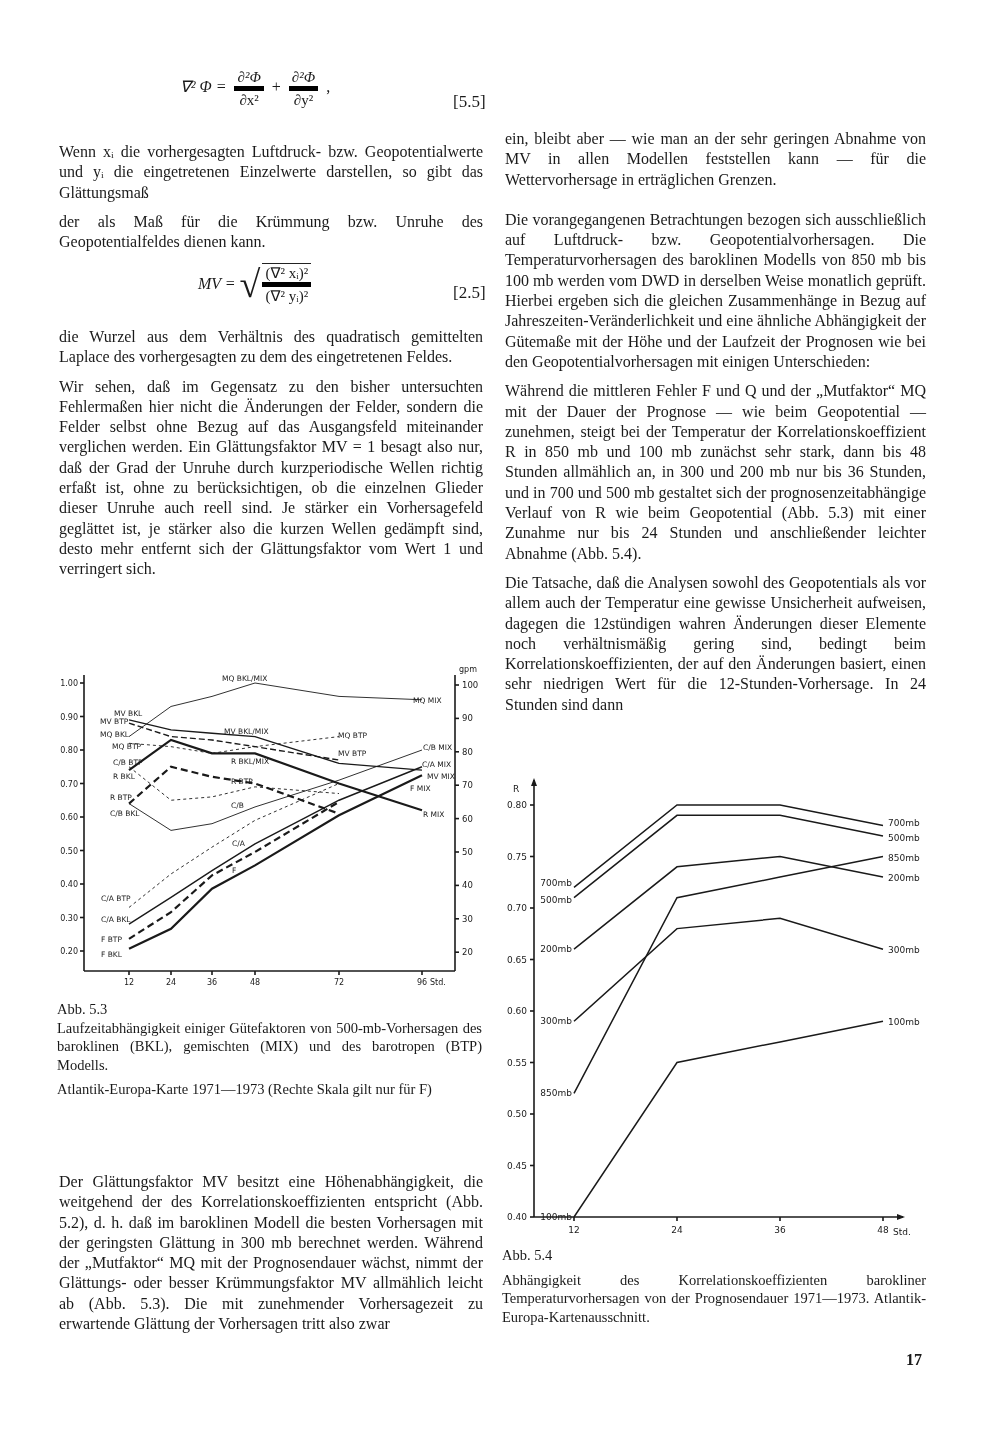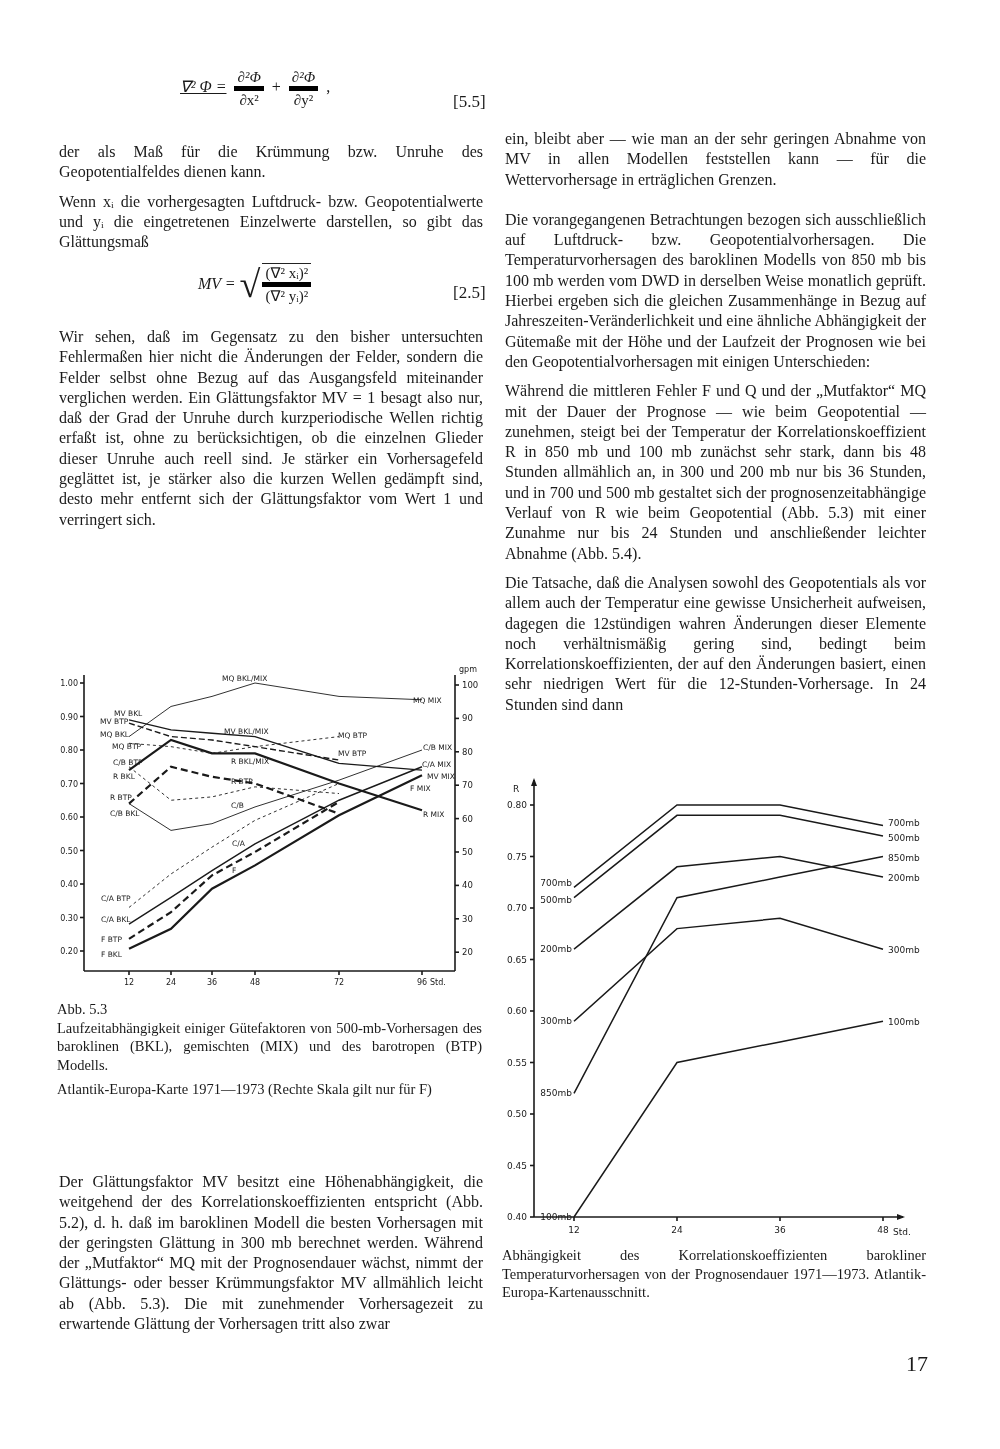--- a/index.html
+++ b/index.html
@@ -9,59 +9,60 @@
   .col p { margin: 0 0 9px 0; hyphens: manual; }
   .left { left: 59px; width: 424px; }
   .right { left: 505px; width: 421px; }
   .eq { position: absolute; font-family: "Liberation Serif", serif; font-size: 16px; }
   .eqnum { position: absolute; font-size: 17px; }
   .frac { display: inline-flex; flex-direction: column; align-items: center; vertical-align: middle; margin: 0 4px; }
   .frac .num { border-bottom: 5px solid #000000; padding: 0 3px; font-style: italic; font-size: 15px; line-height: 18px; }
   .frac .den { padding: 0 3px; font-size: 15px; line-height: 18px; }
   .heading { font-weight: bold; font-size: 15.5px; margin: 0 0 8px 0 !important; }
   .caption { position: absolute; font-size: 14.5px; line-height: 18.5px; text-align: justify; }
-  .pagenum { position: absolute; left: 906px; top: 1351px; font-weight: normal; font-size: 22px; }
+  .pagenum { position: absolute; left: 906px; top: 1351px; font-weight: bold; font-size: 16px; }
   svg text { font-family: "DejaVu Sans", "Liberation Sans", sans-serif; fill: #1a1a1a; }
   .ax { stroke: #1a1a1a; stroke-width: 1.6; fill: none; }
   .ln { fill: none; stroke: #1a1a1a; }
 </style>
 </head>
 <body>
 
 <div class="eq" style="left:180px; top:68px;">
-  <span style="font-style:italic;text-decoration:underline;">∇² Φ =</span>
+  <span style="font-style:italic;">∇² Φ =</span>
   <span class="frac">
     <span class="num">∂²Φ</span>
     <span class="den">∂x²</span>
   </span>
   <span>+</span>
   <span class="frac">
     <span class="num">∂²Φ</span>
     <span class="den">∂y²</span>
   </span>
   <span>,</span>
 </div>
 <div class="eqnum" style="left:453px; top:92px;">[5.5]</div>
 
 <div class="col left" style="top:142px;">
+  <p>Wenn xᵢ die vorhergesagten Luftdruck- bzw. Geopotentialwerte und yᵢ die eingetretenen Einzelwerte darstellen, so gibt das Glättungsmaß</p>
   <p>der als Maß für die Krümmung bzw. Unruhe des Geopotentialfeldes dienen kann.</p>
-  <p>Wenn xᵢ die vorhergesagten Luftdruck- bzw. Geopotentialwerte und yᵢ die eingetretenen Einzelwerte darstellen, so gibt das Glättungsmaß</p>
 </div>
 
 <div class="eq" style="left:198px; top:262px;">
   <span style="font-style:italic; vertical-align:middle;">MV =</span>
   <span style="font-size:38px; vertical-align:middle; font-weight:100;">√</span>
   <span class="frac" style="border-top:1px solid #222; margin-left:-2px;">
     <span class="num" style="font-style:normal;">(∇² xᵢ)²</span>
     <span class="den">(∇² yᵢ)²</span>
   </span>
 </div>
 <div class="eqnum" style="left:453px; top:283px;">[2.5]</div>
 
 <div class="col left" style="top:327px;">
+  <p>die Wurzel aus dem Verhältnis des quadratisch gemittelten Laplace des vorhergesagten zu dem des eingetretenen Feldes.</p>
   <p>Wir sehen, daß im Gegensatz zu den bisher untersuchten Fehlermaßen hier nicht die Änderungen der Felder, sondern die Felder selbst ohne Bezug auf das Ausgangsfeld miteinander verglichen werden. Ein Glättungsfaktor MV = 1 besagt also nur, daß der Grad der Unruhe durch kurzperiodische Wellen richtig erfaßt ist, ohne zu berücksichtigen, ob die einzelnen Glieder dieser Unruhe auch reell sind. Je stärker ein Vorhersagefeld geglättet ist, je stärker also die kurzen Wellen gedämpft sind, desto mehr entfernt sich der Glättungsfaktor vom Wert 1 und verringert sich.</p>
 </div>
 
 <svg id="chart53" width="500" height="330" viewBox="0 0 500 330" style="position:absolute; left:0; top:660px;">
     <line x1="84" y1="15" x2="84" y2="311" class="ax"></line>
     <line x1="455" y1="15" x2="455" y2="311" class="ax"></line>
     <line x1="84" y1="311" x2="455" y2="311" class="ax"></line>
     <text x="459" y="12" font-size="8">gpm</text>
     <line x1="80" y1="23" x2="84" y2="23" class="ax"></line>
     <text x="78" y="26" font-size="8" text-anchor="end">1.00</text>
@@ -217,16 +218,17 @@
     <text x="393" y="121.10000000000007" font-size="9">200mb</text>
     <polyline points="79,261.30000000000007 182,168.6 285,158.3000000000001 388,189.20000000000002" class="ln" stroke-width="1.5"></polyline>
     <text x="77" y="264.30000000000007" font-size="9" text-anchor="end">300mb</text>
     <text x="393" y="193.20000000000002" font-size="9">300mb</text>
     <polyline points="79,457 182,302.5 285,281.9000000000001 388,261.30000000000007" class="ln" stroke-width="1.5"></polyline>
     <text x="77" y="460" font-size="9" text-anchor="end">100mb</text>
     <text x="393" y="265.30000000000007" font-size="9">100mb</text>
   </svg>
 
 <div class="caption" style="left:502px; top:1246px; width:424px;">
+  <div style="margin-bottom:6px;">Abb. 5.4</div>
   <div>Abhängigkeit des Korrelationskoeffizienten barokliner Temperaturvorhersagen von der Prognosendauer 1971—1973. Atlantik-Europa-Kartenausschnitt.</div>
 </div>
 
 <div class="pagenum">17</div>
 
 </body></html>

